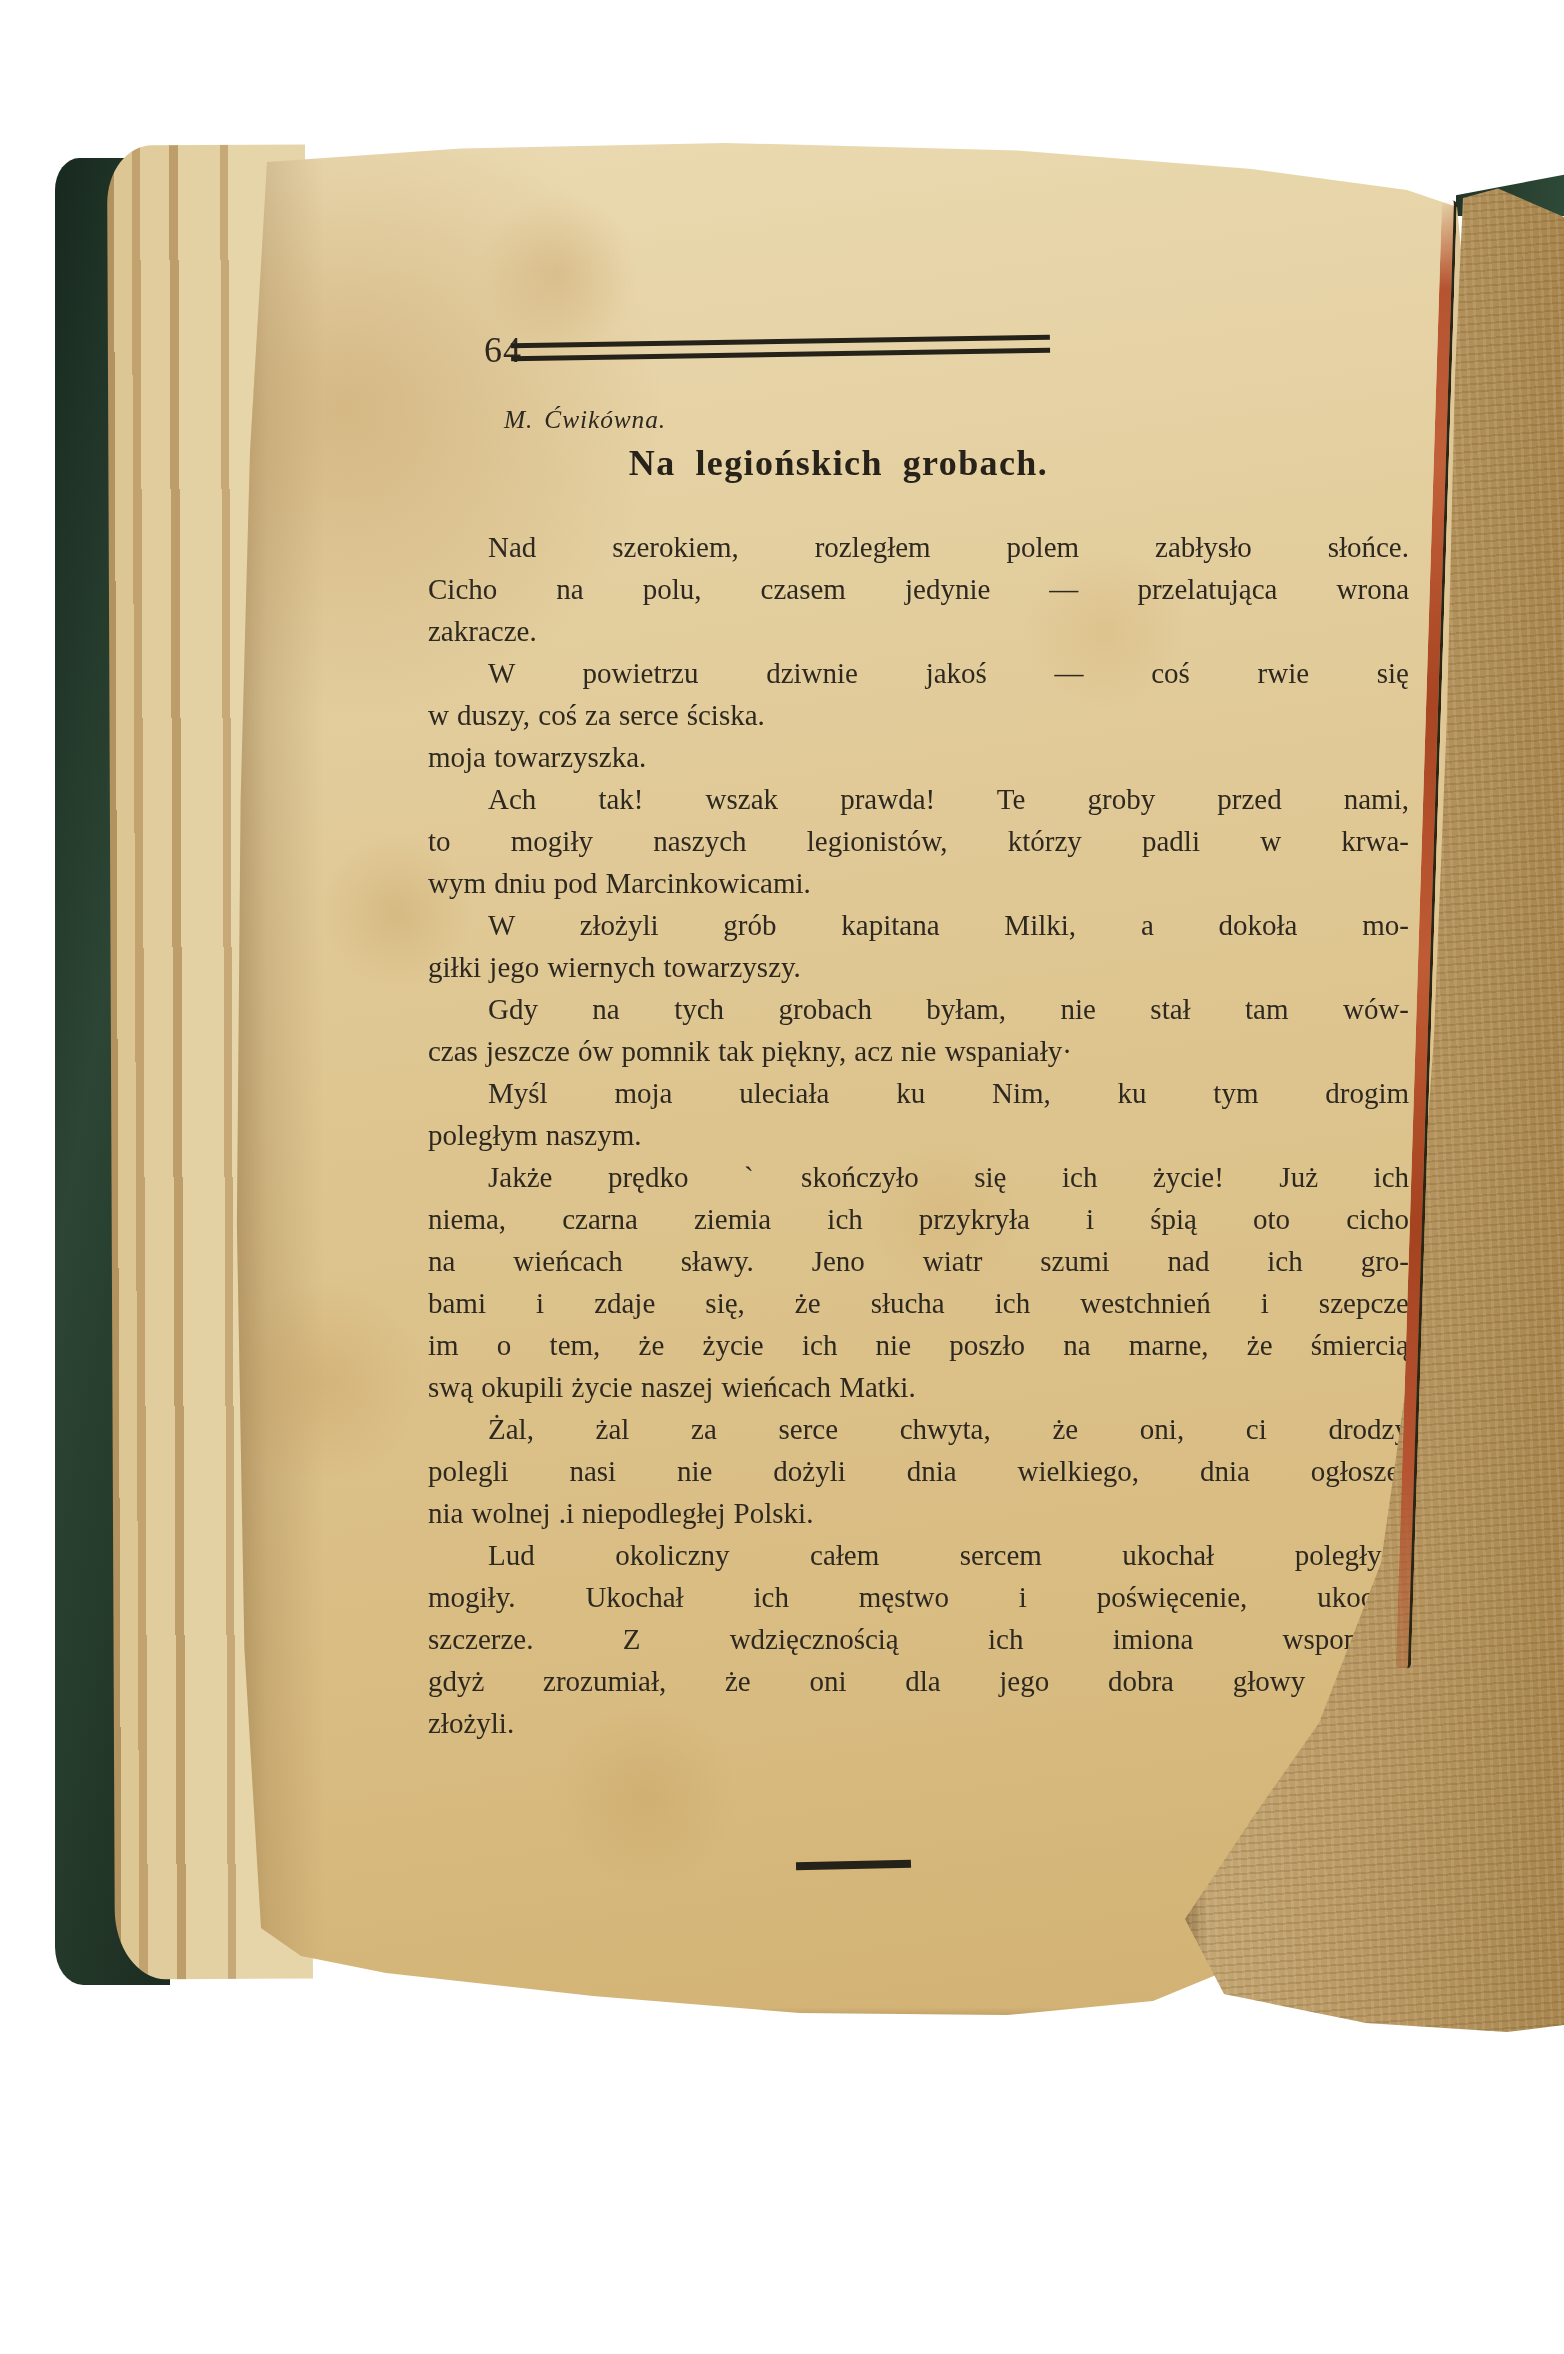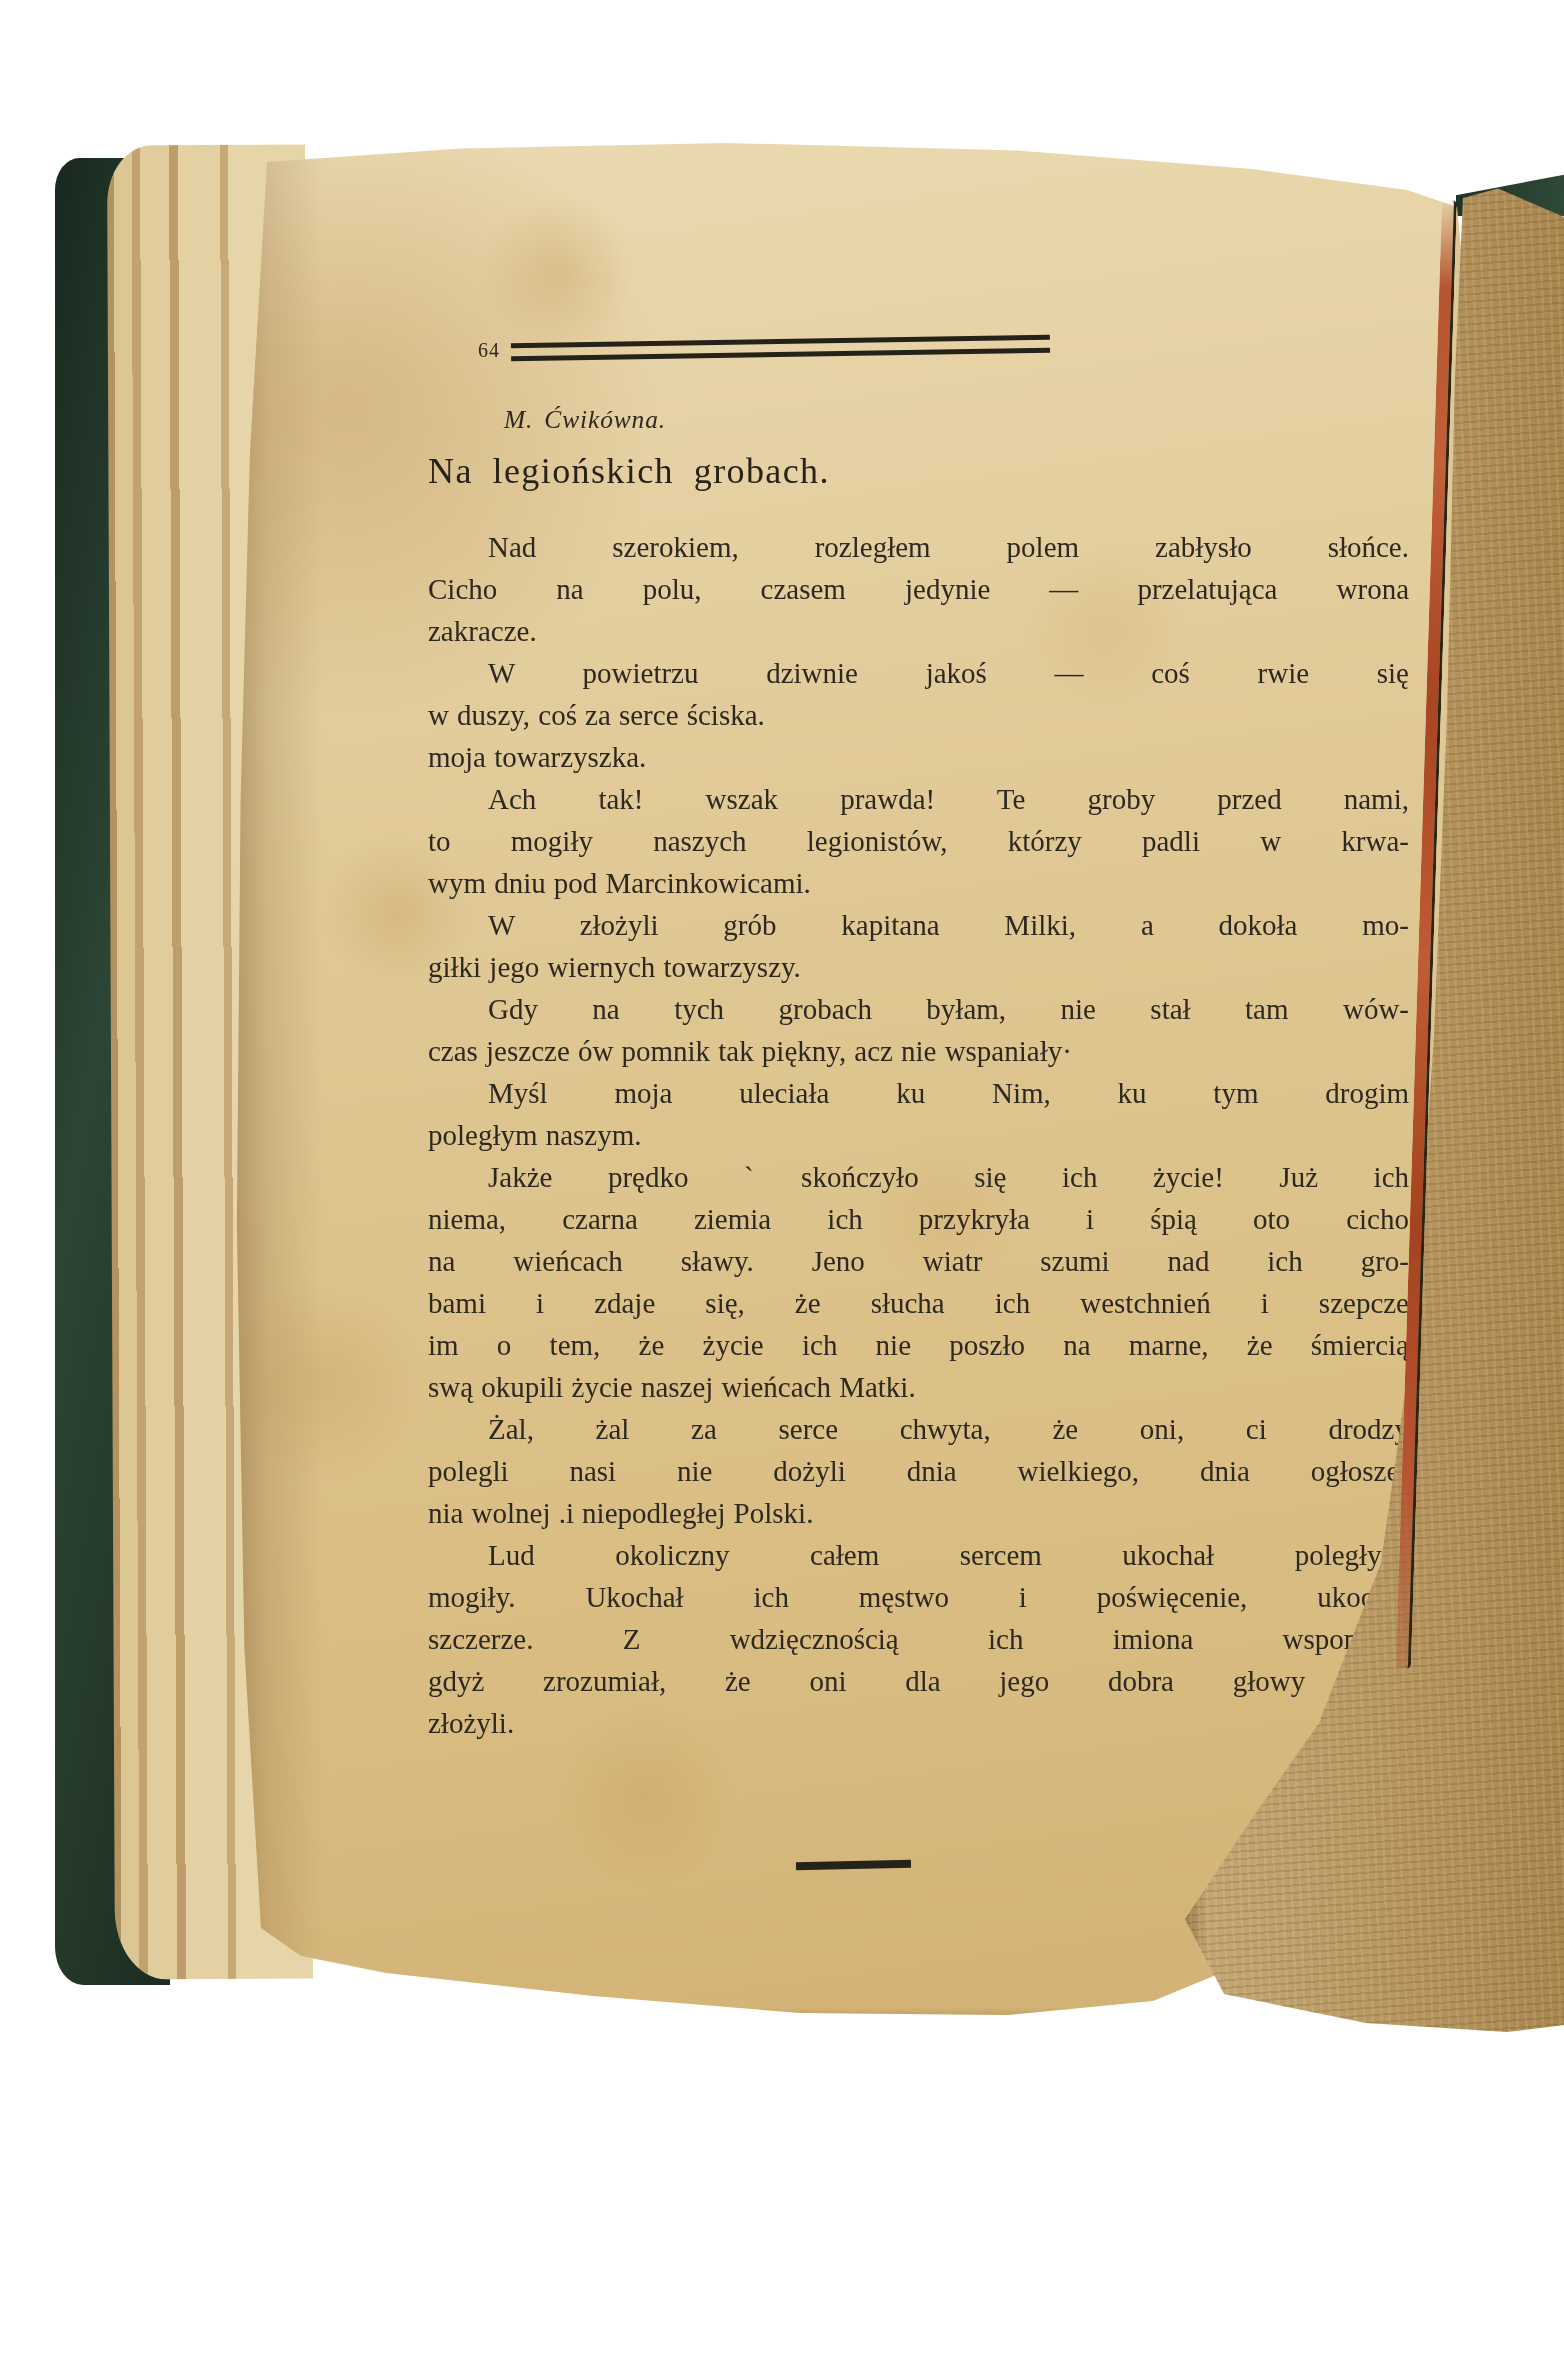--- a/index.html
+++ b/index.html
@@ -70,31 +70,31 @@
     background:linear-gradient(180deg,
       rgba(181,83,48,0) 0%,#b65330 6%,#c2603a 18%,#a84522 34%,
       #bf5c35 52%,#a54320 70%,#b65330 86%, rgba(166,67,32,.25) 100%);
   }
   
   #print{
     position:absolute;left:193px;top:185px;width:981px;height:1601px;
     color:#2e2920;
   }
   #header{position:absolute;left:0;top:7.5px;width:100%;height:43px;}
-  #page-number{position:absolute;left:50px;top:1.9px;font-size:20px;line-height:30px;letter-spacing:0.9px;}
+  #page-number{position:absolute;left:56px;top:1.9px;font-size:36px;line-height:30px;letter-spacing:0.9px;}
   #header-rule{position:absolute;left:83px;top:5.6px;width:539px;transform:rotate(-0.9deg);}
   #header-rule .bar{height:4.7px;background:#25221a;}
   #header-rule .bar + .bar{margin-top:8.5px;}
   #author{
     position:absolute;left:44px;top:79px;
     font-style:italic;font-size:25.4px;letter-spacing:0.9px;word-spacing:3.8px;margin-left:32px;
   }
   #story-title{
-    position:absolute;left:0;top:124px;width:100%;box-sizing:border-box;padding-right:160px;
-    font-weight:normal;font-size:36px;letter-spacing:1.4px;word-spacing:9.4px;
+    position:absolute;left:0;top:116px;width:100%;box-sizing:border-box;padding-right:160px;
+    text-align:center;font-weight:bold;font-size:36px;letter-spacing:1.4px;word-spacing:9.4px;
     color:#28231a;
   }
   #body-text{position:absolute;left:0;top:200px;width:981px;font-size:29px;line-height:42px;word-spacing:0.9px;}
   .para{margin:0;}
   .line{text-align:justify;text-align-last:justify;white-space:normal;}
   .line.last{text-align-last:left;}
   .line.indent{text-indent:60px;}
   #end-rule{
     position:absolute;left:368px;top:1535px;width:115px;height:7.5px;
     background:#25221a;transform:rotate(-1.3deg);

